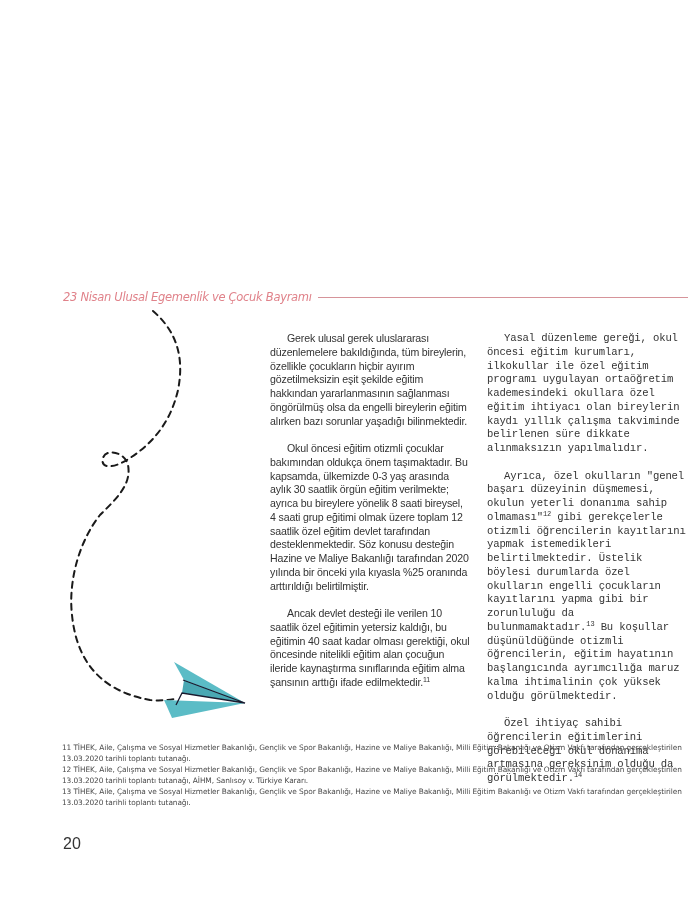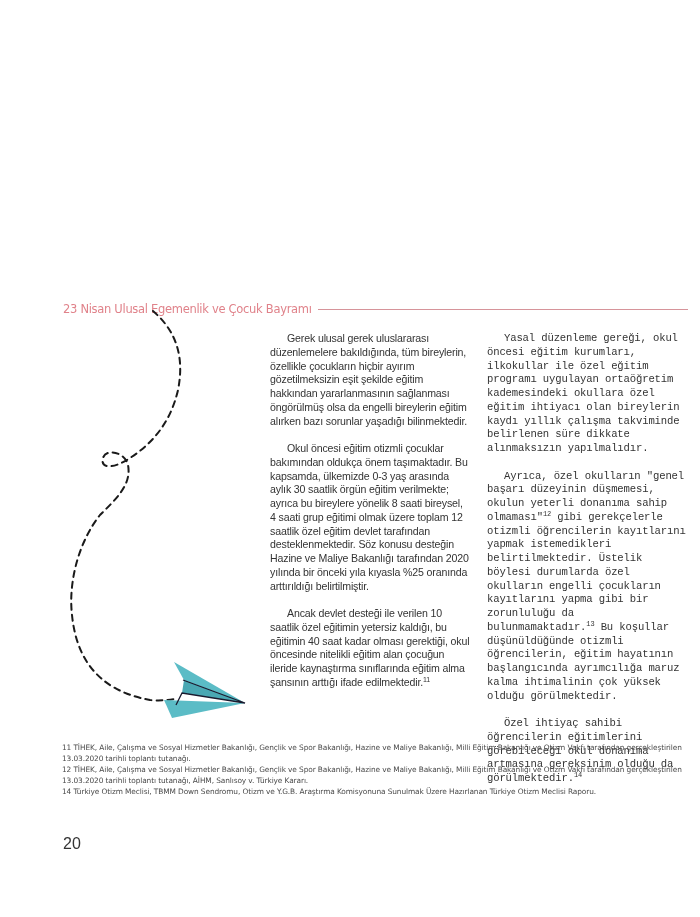--- a/index.html
+++ b/index.html
@@ -1,17 +1,17 @@
 <!DOCTYPE html>
 <html><head>
 <meta charset="utf-8">
 <style>
   html, body { margin: 0; padding: 0; background: #ffffff; }
   body { width: 700px; height: 917px; position: relative; overflow: hidden; font-family: "Liberation Sans", sans-serif; color: #2b2b2b; }
-  .section-header { position: absolute; left: 63px; top: 300px; width: 625px; height: 18px; display: flex; align-items: center; }
+  .section-header { position: absolute; left: 63px; top: 288px; width: 625px; height: 18px; display: flex; align-items: center; font-style: italic; }
   .section-title { color: #e0828a; font-family: "DejaVu Sans", sans-serif; font-size: 11.5px; letter-spacing: -0.3px; white-space: nowrap; font-weight: normal; }
   .section-rule { flex: 1; height: 1px; background: #d6949a; margin-left: 6px; }
   .deco { position: absolute; left: 0; top: 0; }
   .col { position: absolute; top: 332px; width: 200px; font-size: 10.6px; line-height: 13.75px; color: #333; letter-spacing: -0.15px; }
   .col-left { left: 270px; }
   .col-right { left: 487px; font-family: Liberation Mono, monospace; }
   .col p { margin: 0 0 13.75px 0; text-indent: 17px; }
   sup { font-size: 7px; line-height: 0; vertical-align: 4px; }
   .footnotes { position: absolute; left: 62px; top: 742px; width: 630px; font-family: "DejaVu Sans", sans-serif; font-size: 7.4px; line-height: 11px; color: #4a4a4a; letter-spacing: -0.1px; }
   .footnote { margin: 0; }
@@ -43,16 +43,16 @@
 
 <div class="col col-right">
   <p><span>Yasal düzenleme gereği, okul öncesi eğitim kurumları, ilkokullar ile özel eğitim programı uygulayan ortaöğretim kademesindeki okullara özel eğitim ihtiyacı olan bireylerin kaydı yıllık çalışma takviminde belirlenen süre dikkate alınmaksızın yapılmalıdır.</span></p>
   <p><span>Ayrıca, özel okulların "genel başarı düzeyinin düşmemesi, okulun yeterli donanıma sahip olmaması"</span><sup>12</sup><span> gibi gerekçelerle otizmli öğrencilerin kayıtlarını yapmak istemedikleri belirtilmektedir. Üstelik böylesi durumlarda özel okulların engelli çocukların kayıtlarını yapma gibi bir zorunluluğu da bulunmamaktadır.</span><sup>13</sup><span> Bu koşullar düşünüldüğünde otizmli öğrencilerin, eğitim hayatının başlangıcında ayrımcılığa maruz kalma ihtimalinin çok yüksek olduğu görülmektedir.</span></p>
   <p><span>Özel ihtiyaç sahibi öğrencilerin eğitimlerini görebileceği okul donanıma artmasına gereksinim olduğu da görülmektedir.</span><sup>14</sup></p>
 </div>
 
 <div class="footnotes">
   <p class="footnote">11 TİHEK, Aile, Çalışma ve Sosyal Hizmetler Bakanlığı, Gençlik ve Spor Bakanlığı, Hazine ve Maliye Bakanlığı, Milli Eğitim Bakanlığı ve Otizm Vakfı tarafından gerçekleştirilen 13.03.2020 tarihli toplantı tutanağı.</p>
   <p class="footnote">12 TİHEK, Aile, Çalışma ve Sosyal Hizmetler Bakanlığı, Gençlik ve Spor Bakanlığı, Hazine ve Maliye Bakanlığı, Milli Eğitim Bakanlığı ve Otizm Vakfı tarafından gerçekleştirilen 13.03.2020 tarihli toplantı tutanağı, AİHM, Sanlısoy v. Türkiye Kararı.</p>
-  <p class="footnote">14 Türkiye Otizm Meclisi, TBMM Down Sendromu, Otizm ve Y.G.B. Araştırma Komisyonuna Sunulmak Üzere Hazırlanan Türkiye Otizm Meclisi Raporu.</p>
+  <p class="footnote">13 TİHEK, Aile, Çalışma ve Sosyal Hizmetler Bakanlığı, Gençlik ve Spor Bakanlığı, Hazine ve Maliye Bakanlığı, Milli Eğitim Bakanlığı ve Otizm Vakfı tarafından gerçekleştirilen 13.03.2020 tarihli toplantı tutanağı.</p>
 </div>
 
 <div class="page-number">20</div>
 
 </body></html>

